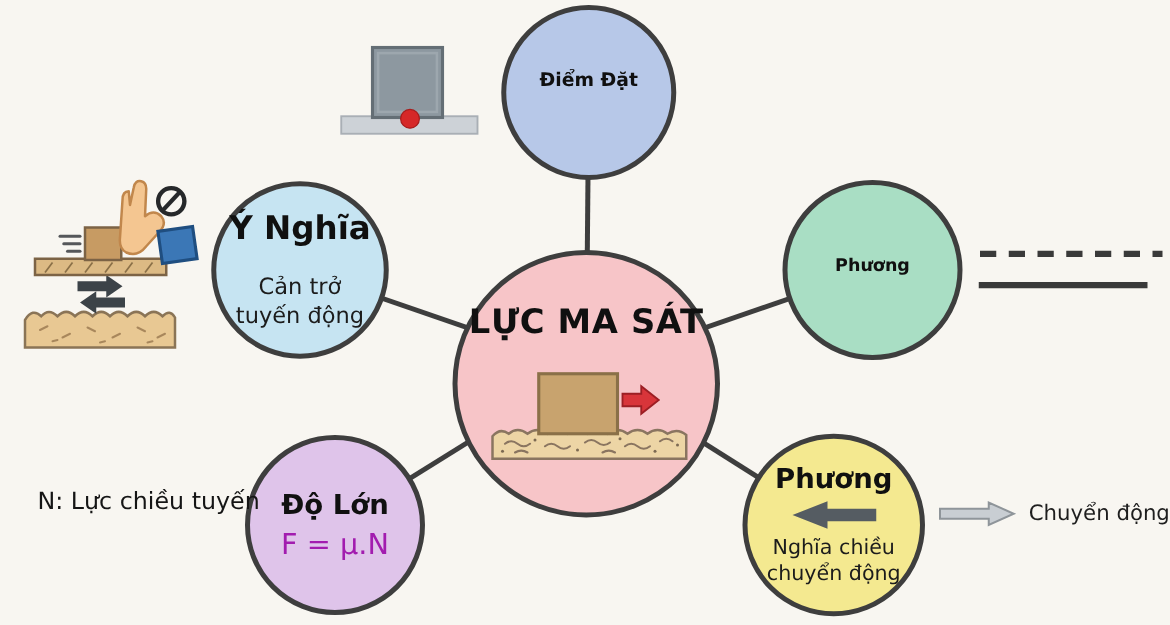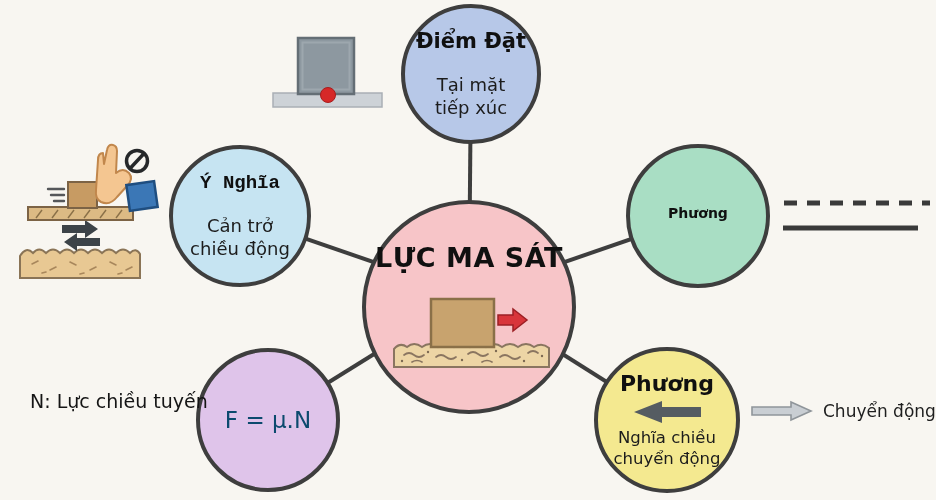--- a/index.html
+++ b/index.html
@@ -36,43 +36,43 @@
     background: var(--center-fill, #f7c5c8);
     justify-content: flex-start;
   }
   .node-center .title { font-size: 27px; letter-spacing: .5px; margin-top: 38px; }
   .node-center .center-illustration { position: absolute; left: 26px; top: 92px; }
 
   .node-diem-dat {
     left: 401px; top: 4px; width: 140px; height: 140px;
     background: var(--diem-dat-fill, #b7c8e8);
   }
-  .node-diem-dat .title { font-size: 21px; margin-bottom: 20px; }
+  .node-diem-dat .title { font-size: 15px; margin-bottom: 20px; }
   .node-diem-dat .subtitle { font-size: 18px; line-height: 23px; }
 
   .node-y-nghia {
     left: 169px; top: 145px; width: 142px; height: 142px;
     background: var(--y-nghia-fill, #c6e4f2);
   }
-  .node-y-nghia .title { font-size: 19px; margin-bottom: 20px; font-family: Liberation Mono, monospace; }
+  .node-y-nghia .title { font-size: 26px; margin-bottom: 20px; }
   .node-y-nghia .subtitle { font-size: 18px; line-height: 23px; }
 
   .node-phuong {
     left: 626px; top: 144px; width: 144px; height: 144px;
     background: var(--phuong-fill, #a9dec4);
   }
   .node-phuong .title { font-size: 14px; margin-bottom: 6px; }
   .node-phuong .subtitle { font-size: 19px; }
 
   .node-do-lon {
     left: 196px; top: 348px; width: 144px; height: 144px;
     background: var(--do-lon-fill, #dfc4ea);
   }
   .node-do-lon .title { font-size: 22px; margin-bottom: 6px; }
-  .node-do-lon .formula { font-size: 23px; color: #0c4a6e; }
+  .node-do-lon .formula { font-size: 23px; color: #a21caf; }
 
   .node-chieu {
     left: 594px; top: 347px; width: 146px; height: 146px;
     background: var(--chieu-fill, #f4e990);
   }
   .node-chieu .title { font-size: 22px; margin-bottom: 2px; }
   .node-chieu .chieu-arrow { margin: 2px 0 3px 0; }
   .node-chieu .subtitle { font-size: 16.5px; line-height: 21px; }
 
   .illustration { position: absolute; }
@@ -180,35 +180,34 @@
         <circle cx="150" cy="60" r="1.2"></circle>
           <circle cx="10" cy="65" r="1.2"></circle>
       </g>
       <rect x="39" y="3" width="63" height="48" fill="#c8a36e" stroke="#8a7048" stroke-width="2.5"></rect>
       <polygon points="106,19 121,19 121,13 135,24 121,35 121,29 106,29" fill="#d8353a" stroke="#9c1f24" stroke-width="1.5"></polygon>
     </svg>
   </div>
 
   <div class="node node-diem-dat">
     <div class="title">Điểm Đặt</div>
-    <div class="subtitle">Tại mặt
-tiếp xúc</div>
   </div>
 
   <div class="node node-y-nghia">
     <div class="title">Ý Nghĩa</div>
     <div class="subtitle">Cản trở
-chiều động</div>
+tuyến động</div>
   </div>
 
   <div class="node node-phuong">
     <div class="title">Phương</div>
   </div>
 
   <div class="node node-do-lon">
+    <div class="title">Độ Lớn</div>
     <div class="formula">F = μ.N</div>
   </div>
 
   <div class="node node-chieu">
     <div class="title">Phương</div>
     <svg class="chieu-arrow" width="70" height="24" viewBox="0 0 70 24">
       <polygon points="69,7 30,7 30,1 2,12 30,23 30,17 69,17" fill="#555c62"></polygon>
     </svg>
     <div class="subtitle">Nghĩa chiều
 chuyển động</div>

